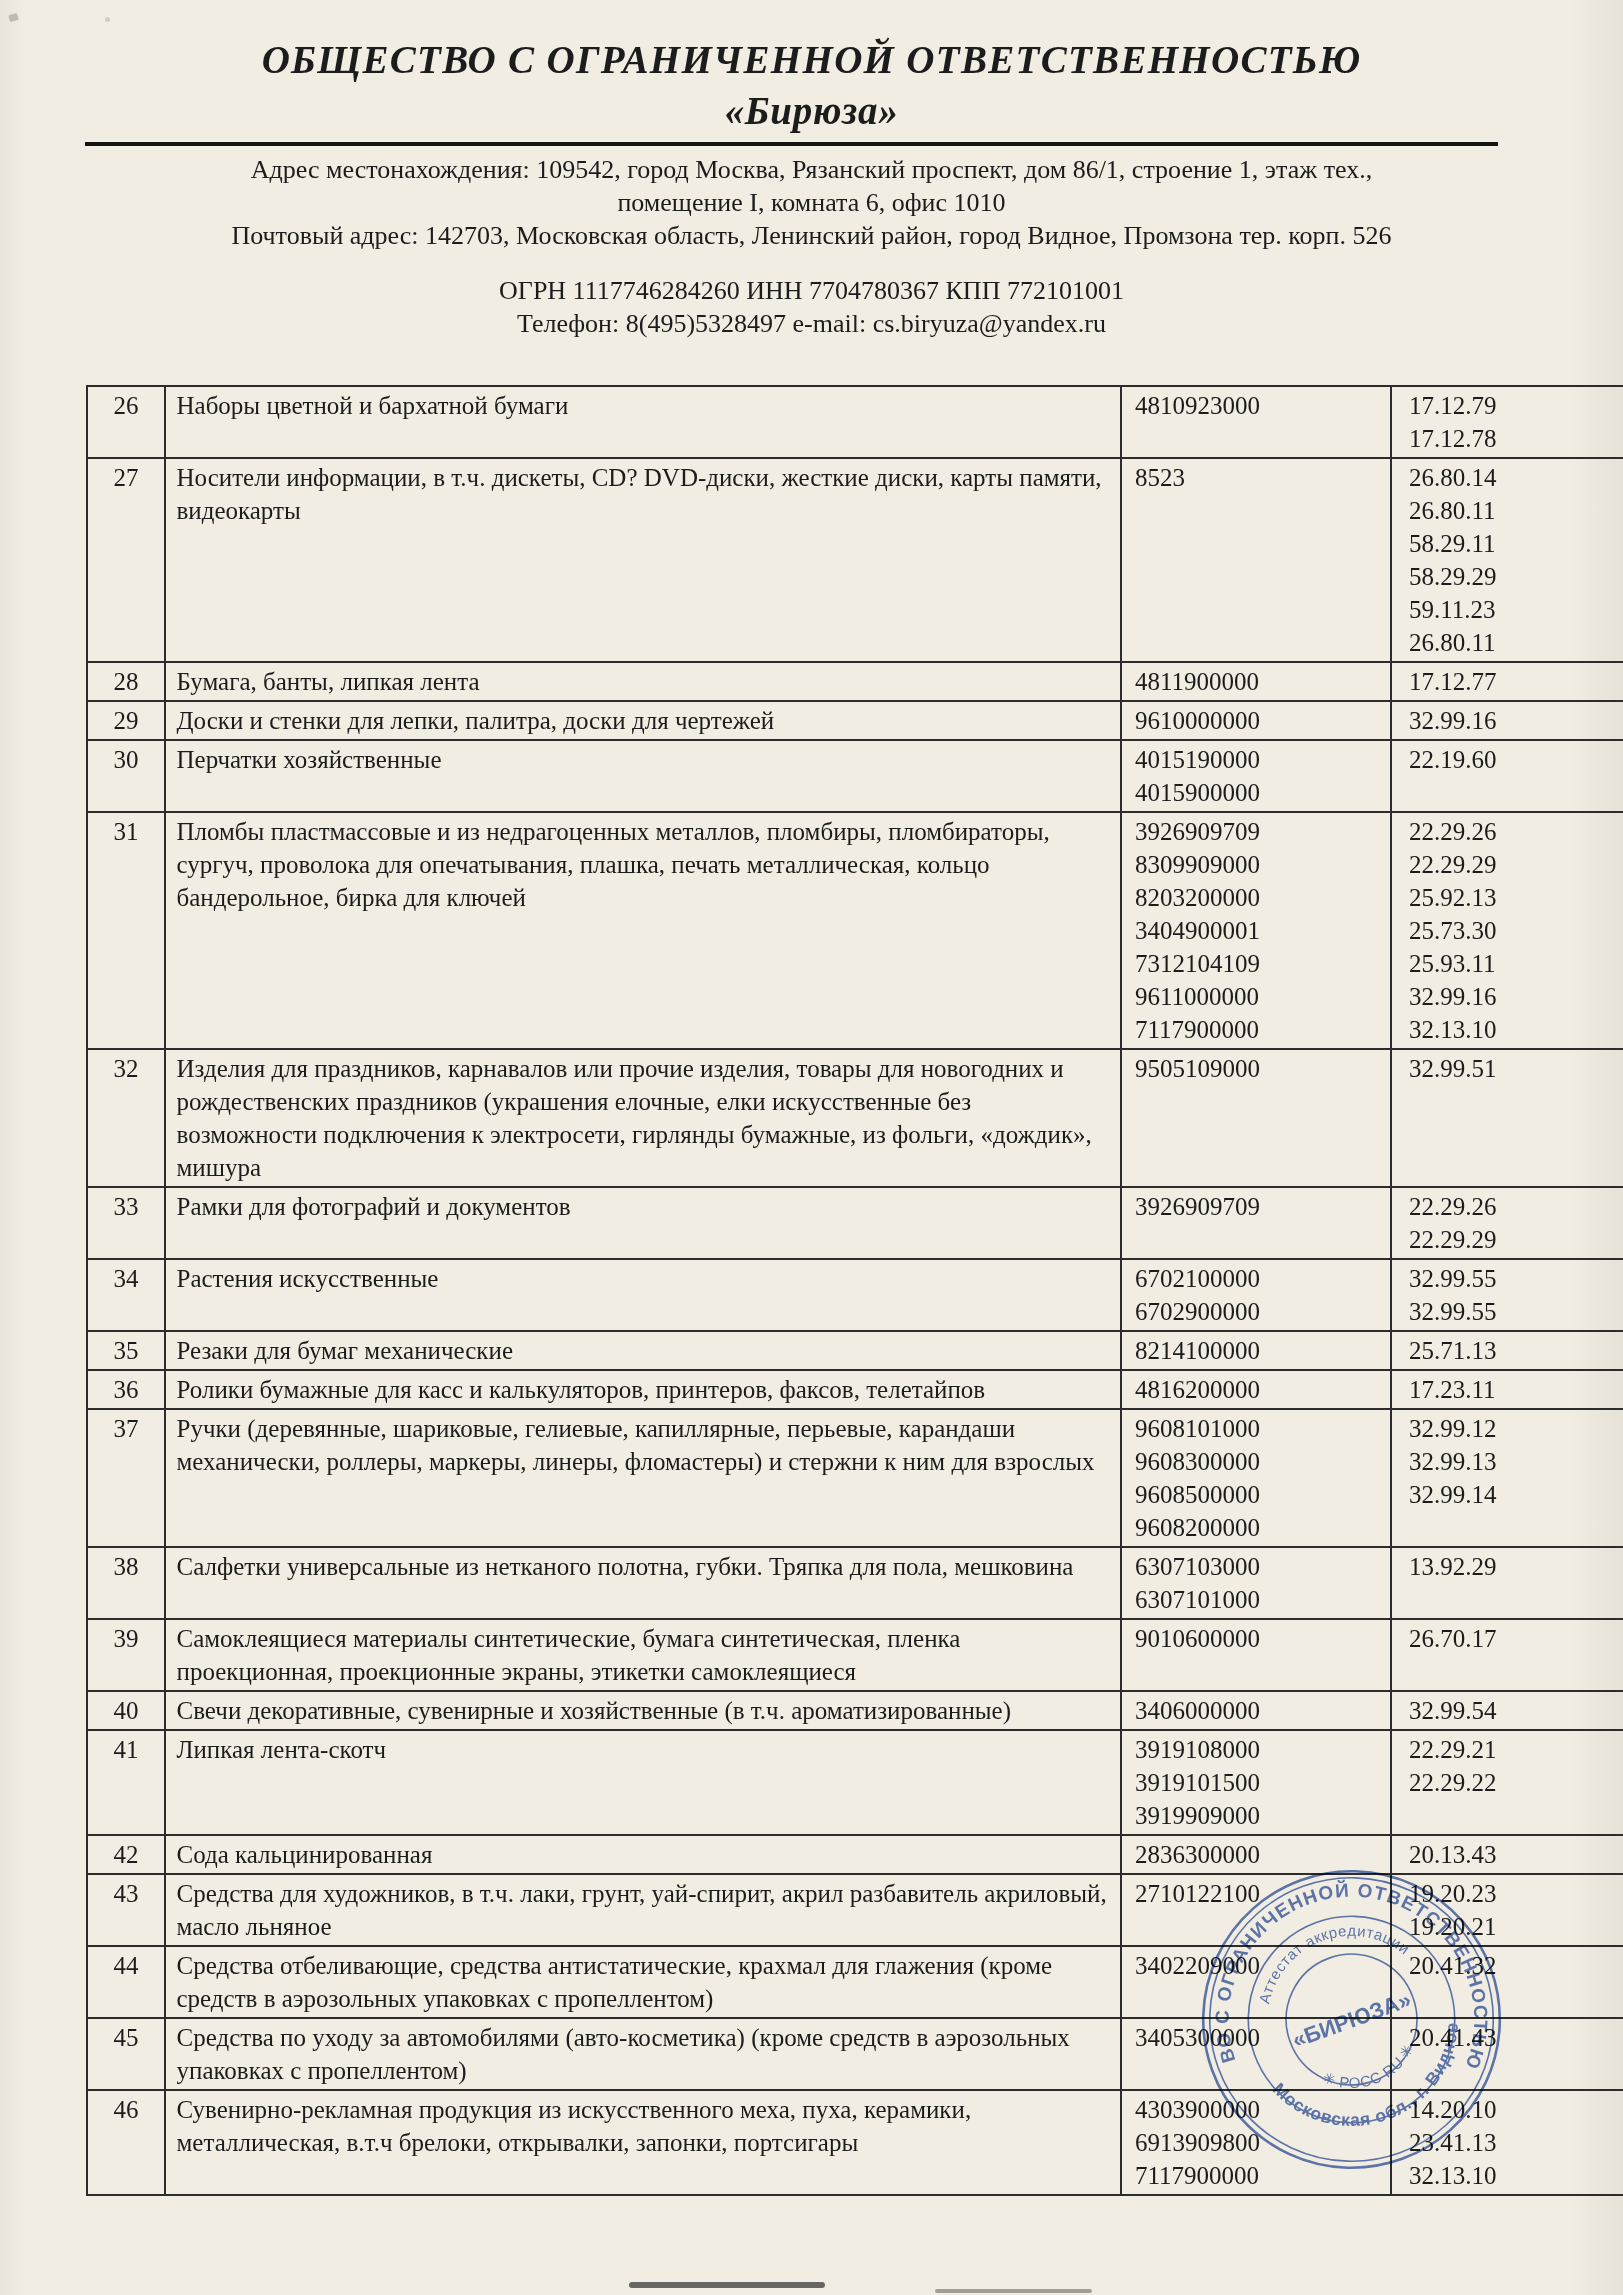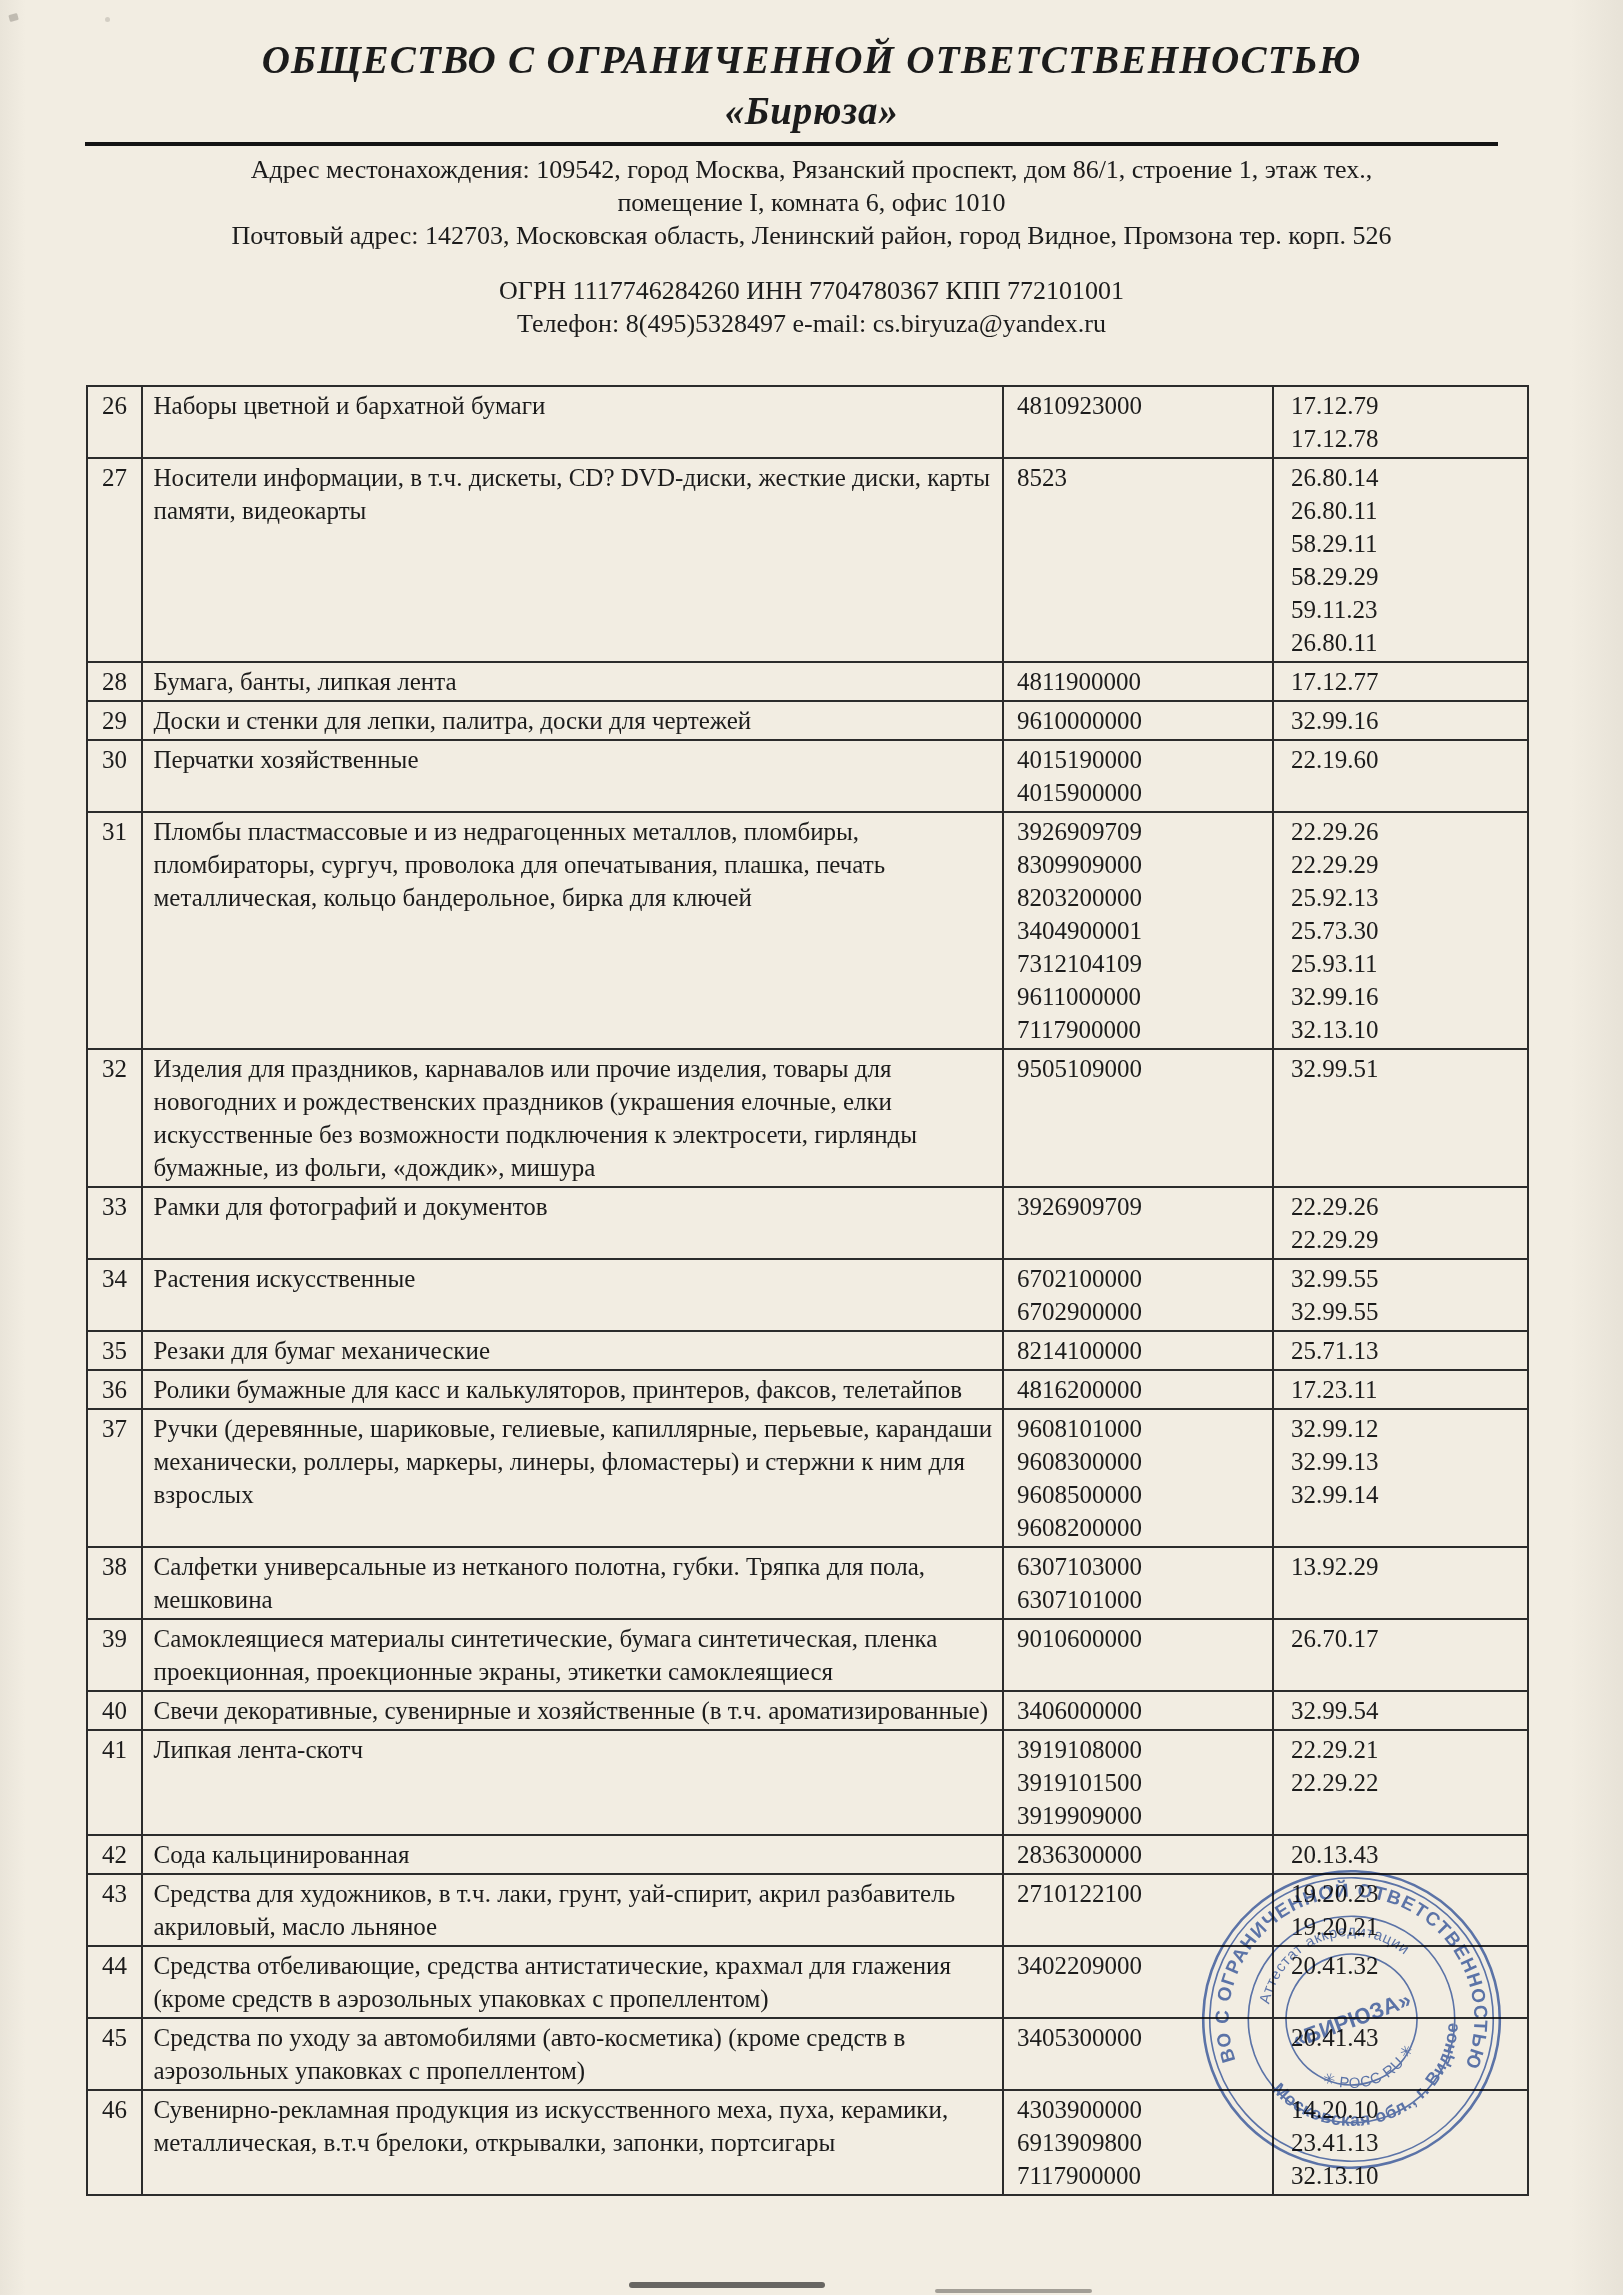--- a/index.html
+++ b/index.html
@@ -49,22 +49,22 @@
     position:absolute; left:86px; top:385px; width:1413px;
     border-collapse:collapse; table-layout:fixed;
   }
   .product-table td {
     border:2px solid #2c2c2c;
     vertical-align:top;
     font-size:25px; line-height:33px;
     padding:2px 7.9px;
     overflow:hidden;
   }
-  td.c-num  { width:55px;  text-align:center; padding-left:2.6px; padding-right:2.6px;margin-top:11px; }
-  td.c-desc { width:861px; padding-left:10.5px; }
+  td.c-num  { width:78px;  text-align:center; padding-left:2.6px; padding-right:2.6px;margin-top:11px; }
+  td.c-desc { width:956px; padding-left:10.5px; }
   td.c-code { width:270px; padding-left:13px; white-space:pre-line;margin-top:14px; }
   td.c-okpd { width:255px; padding-left:17px; white-space:pre-line; }
 
   .stamp {
     position:absolute; left:1198px; top:1866px; width:307px; height:307px;
     transform:rotate(-20deg);
     opacity:.82;
     mix-blend-mode:multiply;
     pointer-events:none;
   }

